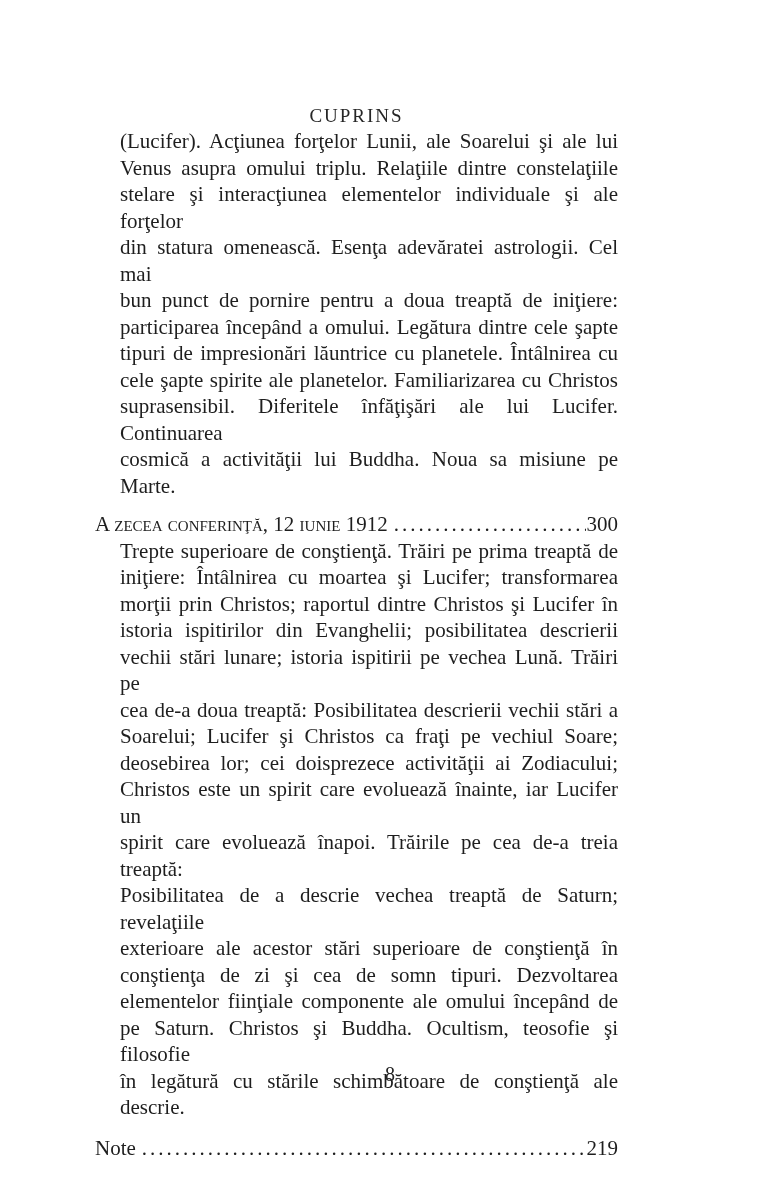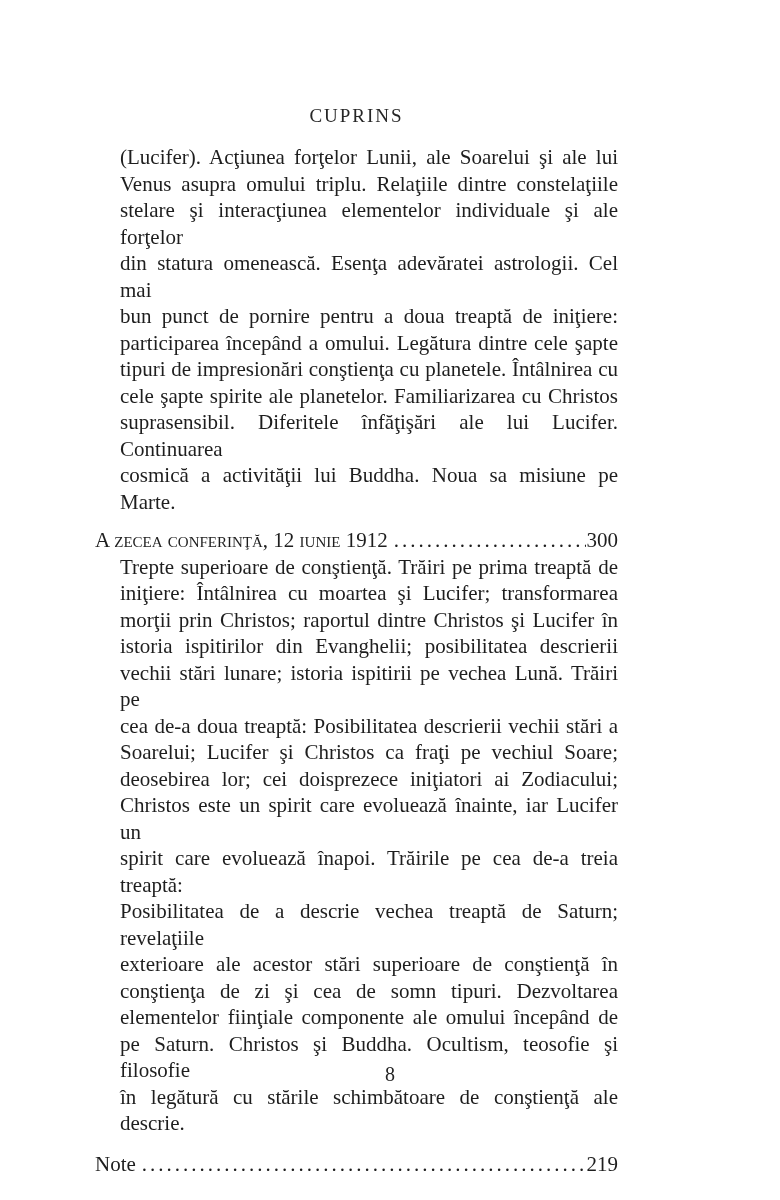--- a/index.html
+++ b/index.html
@@ -19,21 +19,20 @@
     padding: 104px 90px 0 95px;
   }
   .running-head {
     text-align: center;
     font-size: 19px;
     line-height: 24px;
     letter-spacing: 2px;
     color: #262626;
   }
   .toc {
-    margin-top: 16px;
     font-size: 21px;
   }
   .para {
     margin-left: 25px;
   }
   .para .line {
     line-height: 26.5px;
     text-align: justify;
     text-align-last: justify;
     text-justify: inter-word;
@@ -95,41 +94,41 @@
 
   <section class="toc">
 
     <div class="para para-continuation">
         <div class="line">(Lucifer). Acţiunea forţelor Lunii, ale Soarelui şi ale lui</div>
         <div class="line">Venus asupra omului triplu. Relaţiile dintre constelaţiile</div>
         <div class="line">stelare şi interacţiunea elementelor individuale şi ale forţelor</div>
         <div class="line">din statura omenească. Esenţa adevăratei astrologii. Cel mai</div>
         <div class="line">bun punct de pornire pentru a doua treaptă de iniţiere:</div>
         <div class="line">participarea începând a omului. Legătura dintre cele şapte</div>
-        <div class="line">tipuri de impresionări conştienţa cu planetele. Întâlnirea cu</div>
+        <div class="line">tipuri de impresionări lăuntrice cu planetele. Întâlnirea cu</div>
         <div class="line">cele şapte spirite ale planetelor. Familiarizarea cu Christos</div>
         <div class="line">suprasensibil. Diferitele înfăţişări ale lui Lucifer. Continuarea</div>
         <div class="line">cosmică a activităţii lui Buddha. Noua sa misiune pe Marte.</div>
       </div>
 
     <div class="entry-line">
       <span class="entry-title">A zecea conferinţă, 12 iunie 1912</span>
       <span class="leader"></span>
       <span class="entry-page">300</span>
     </div>
 
     <div class="para">
         <div class="line">Trepte superioare de conştienţă. Trăiri pe prima treaptă de</div>
         <div class="line">iniţiere: Întâlnirea cu moartea şi Lucifer; transformarea</div>
         <div class="line">morţii prin Christos; raportul dintre Christos şi Lucifer în</div>
         <div class="line">istoria ispitirilor din Evanghelii; posibilitatea descrierii</div>
         <div class="line">vechii stări lunare; istoria ispitirii pe vechea Lună. Trăiri pe</div>
         <div class="line">cea de-a doua treaptă: Posibilitatea descrierii vechii stări a</div>
         <div class="line">Soarelui; Lucifer şi Christos ca fraţi pe vechiul Soare;</div>
-        <div class="line">deosebirea lor; cei doisprezece iniţiatori ai Zodiacului;</div>
+        <div class="line">deosebirea lor; cei doisprezece activităţii ai Zodiacului;</div>
         <div class="line">Christos este un spirit care evoluează înainte, iar Lucifer un</div>
         <div class="line">spirit care evoluează înapoi. Trăirile pe cea de-a treia treaptă:</div>
         <div class="line">Posibilitatea de a descrie vechea treaptă de Saturn; revelaţiile</div>
         <div class="line">exterioare ale acestor stări superioare de conştienţă în</div>
         <div class="line">conştienţa de zi şi cea de somn tipuri. Dezvoltarea</div>
         <div class="line">elementelor fiinţiale componente ale omului începând de</div>
         <div class="line">pe Saturn. Christos şi Buddha. Ocultism, teosofie şi filosofie</div>
         <div class="line">în legătură cu stările schimbătoare de conştienţă ale</div>
         <div class="line last">descrie.</div>
       </div>

